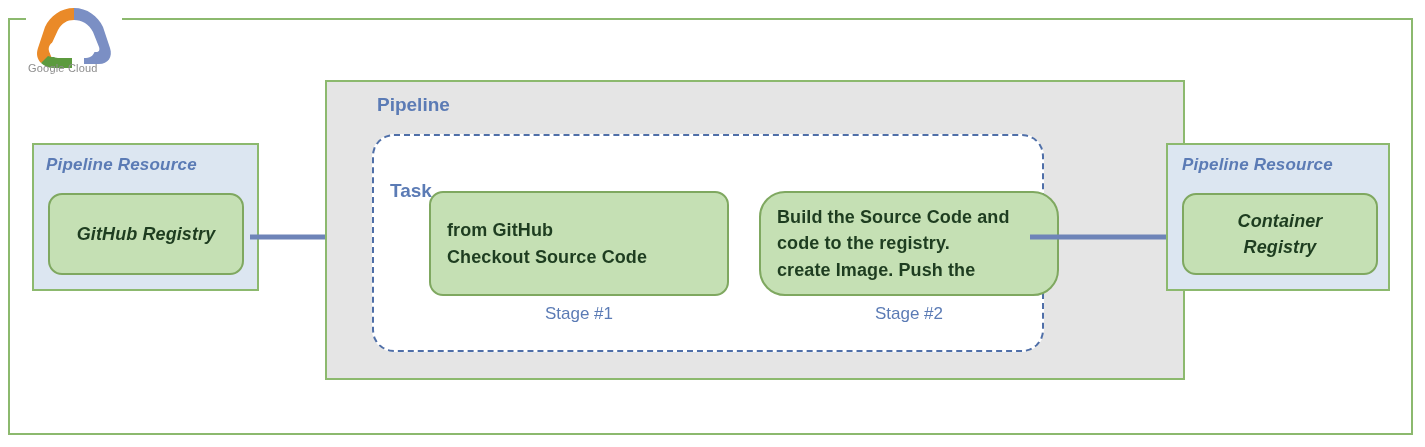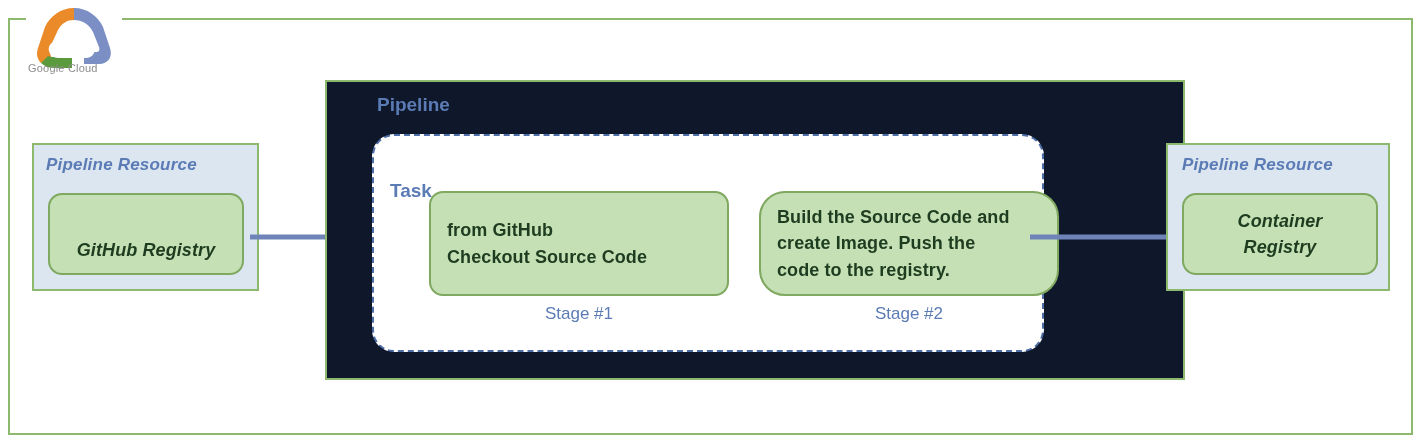--- a/index.html
+++ b/index.html
@@ -102,21 +102,21 @@
   }
 
   
   #pipeline-box {
     position: absolute;
     left: 325px;
     top: 80px;
     width: 860px;
     height: 300px;
     box-sizing: border-box;
-    background: #0f172a;
+    background: #e5e5e5;
     border: 2px solid #8cb96e;
   }
   #pipeline-label {
     position: absolute;
     left: 50px;
     top: 12px;
     font-size: 19px;
     font-weight: bold;
     color: #5b7bb5;
   }
@@ -187,21 +187,21 @@
 
       <path d="M13 61 C16 64 21 66 26 66 L44 66 L44 55 L27 55 C24 55 22 55 20 54 Z" fill="#5C9A3E"></path>
 
       <path d="M38 30 C32 30 27 34 26 40 C22 41 20 45 21 49 C22 53 26 56 30 56 L58 56 C63 56 67 52 67 47 C67 42 63 38 58 38 C57 38 56 38 55 39 C53 33 46 29 38 30 Z" fill="#FFFFFF"></path>
     </svg>
   </div>
   <div class="gc-wordmark">Google Cloud</div>
 
   <div class="resource-box" style="left:32px; top:143px; width:227px; height:148px;">
     <div class="resource-label" style="left:12px; top:10px;">Pipeline Resource</div>
-    <div class="node-box" style="left:14px; top:48px; width:196px; height:82px;align-items:flex-end;">
+    <div class="node-box" style="left:14px; top:48px; width:196px; height:82px;">
       <div class="node-text centered">GitHub Registry</div>
     </div>
   </div>
 
   <div class="arrow" style="left:250px; top:227px; width:150px;">
     <svg width="150" height="20" viewBox="0 0 150 20" xmlns="http://www.w3.org/2000/svg">
       <line x1="0" y1="10" x2="138" y2="10" stroke="#6E84B8" stroke-width="5"></line>
       <polygon points="134,2 150,10 134,18" fill="#6E84B8"></polygon>
     </svg>
   </div>
@@ -216,22 +216,22 @@
         <div class="node-text">
           <div>from GitHub</div>
           <div>Checkout Source Code</div>
         </div>
       </div>
       <div class="stage-label" style="left:55px; top:168px; width:300px;">Stage #1</div>
 
       <div class="node-box" style="left:385px; top:55px; width:300px; height:105px;border-radius:26px;">
         <div class="node-text">
           <div>Build the Source Code and</div>
+          <div>code to the registry.</div>
           <div>create Image. Push the</div>
-          <div>code to the registry.</div>
         </div>
       </div>
       <div class="stage-label" style="left:385px; top:168px; width:300px;">Stage #2</div>
     </div>
   </div>
 
   <div class="arrow" style="left:1030px; top:227px; width:160px;">
     <svg width="160" height="20" viewBox="0 0 160 20" xmlns="http://www.w3.org/2000/svg">
       <line x1="0" y1="10" x2="148" y2="10" stroke="#6E84B8" stroke-width="5"></line>
       <polygon points="144,2 160,10 144,18" fill="#6E84B8"></polygon>

